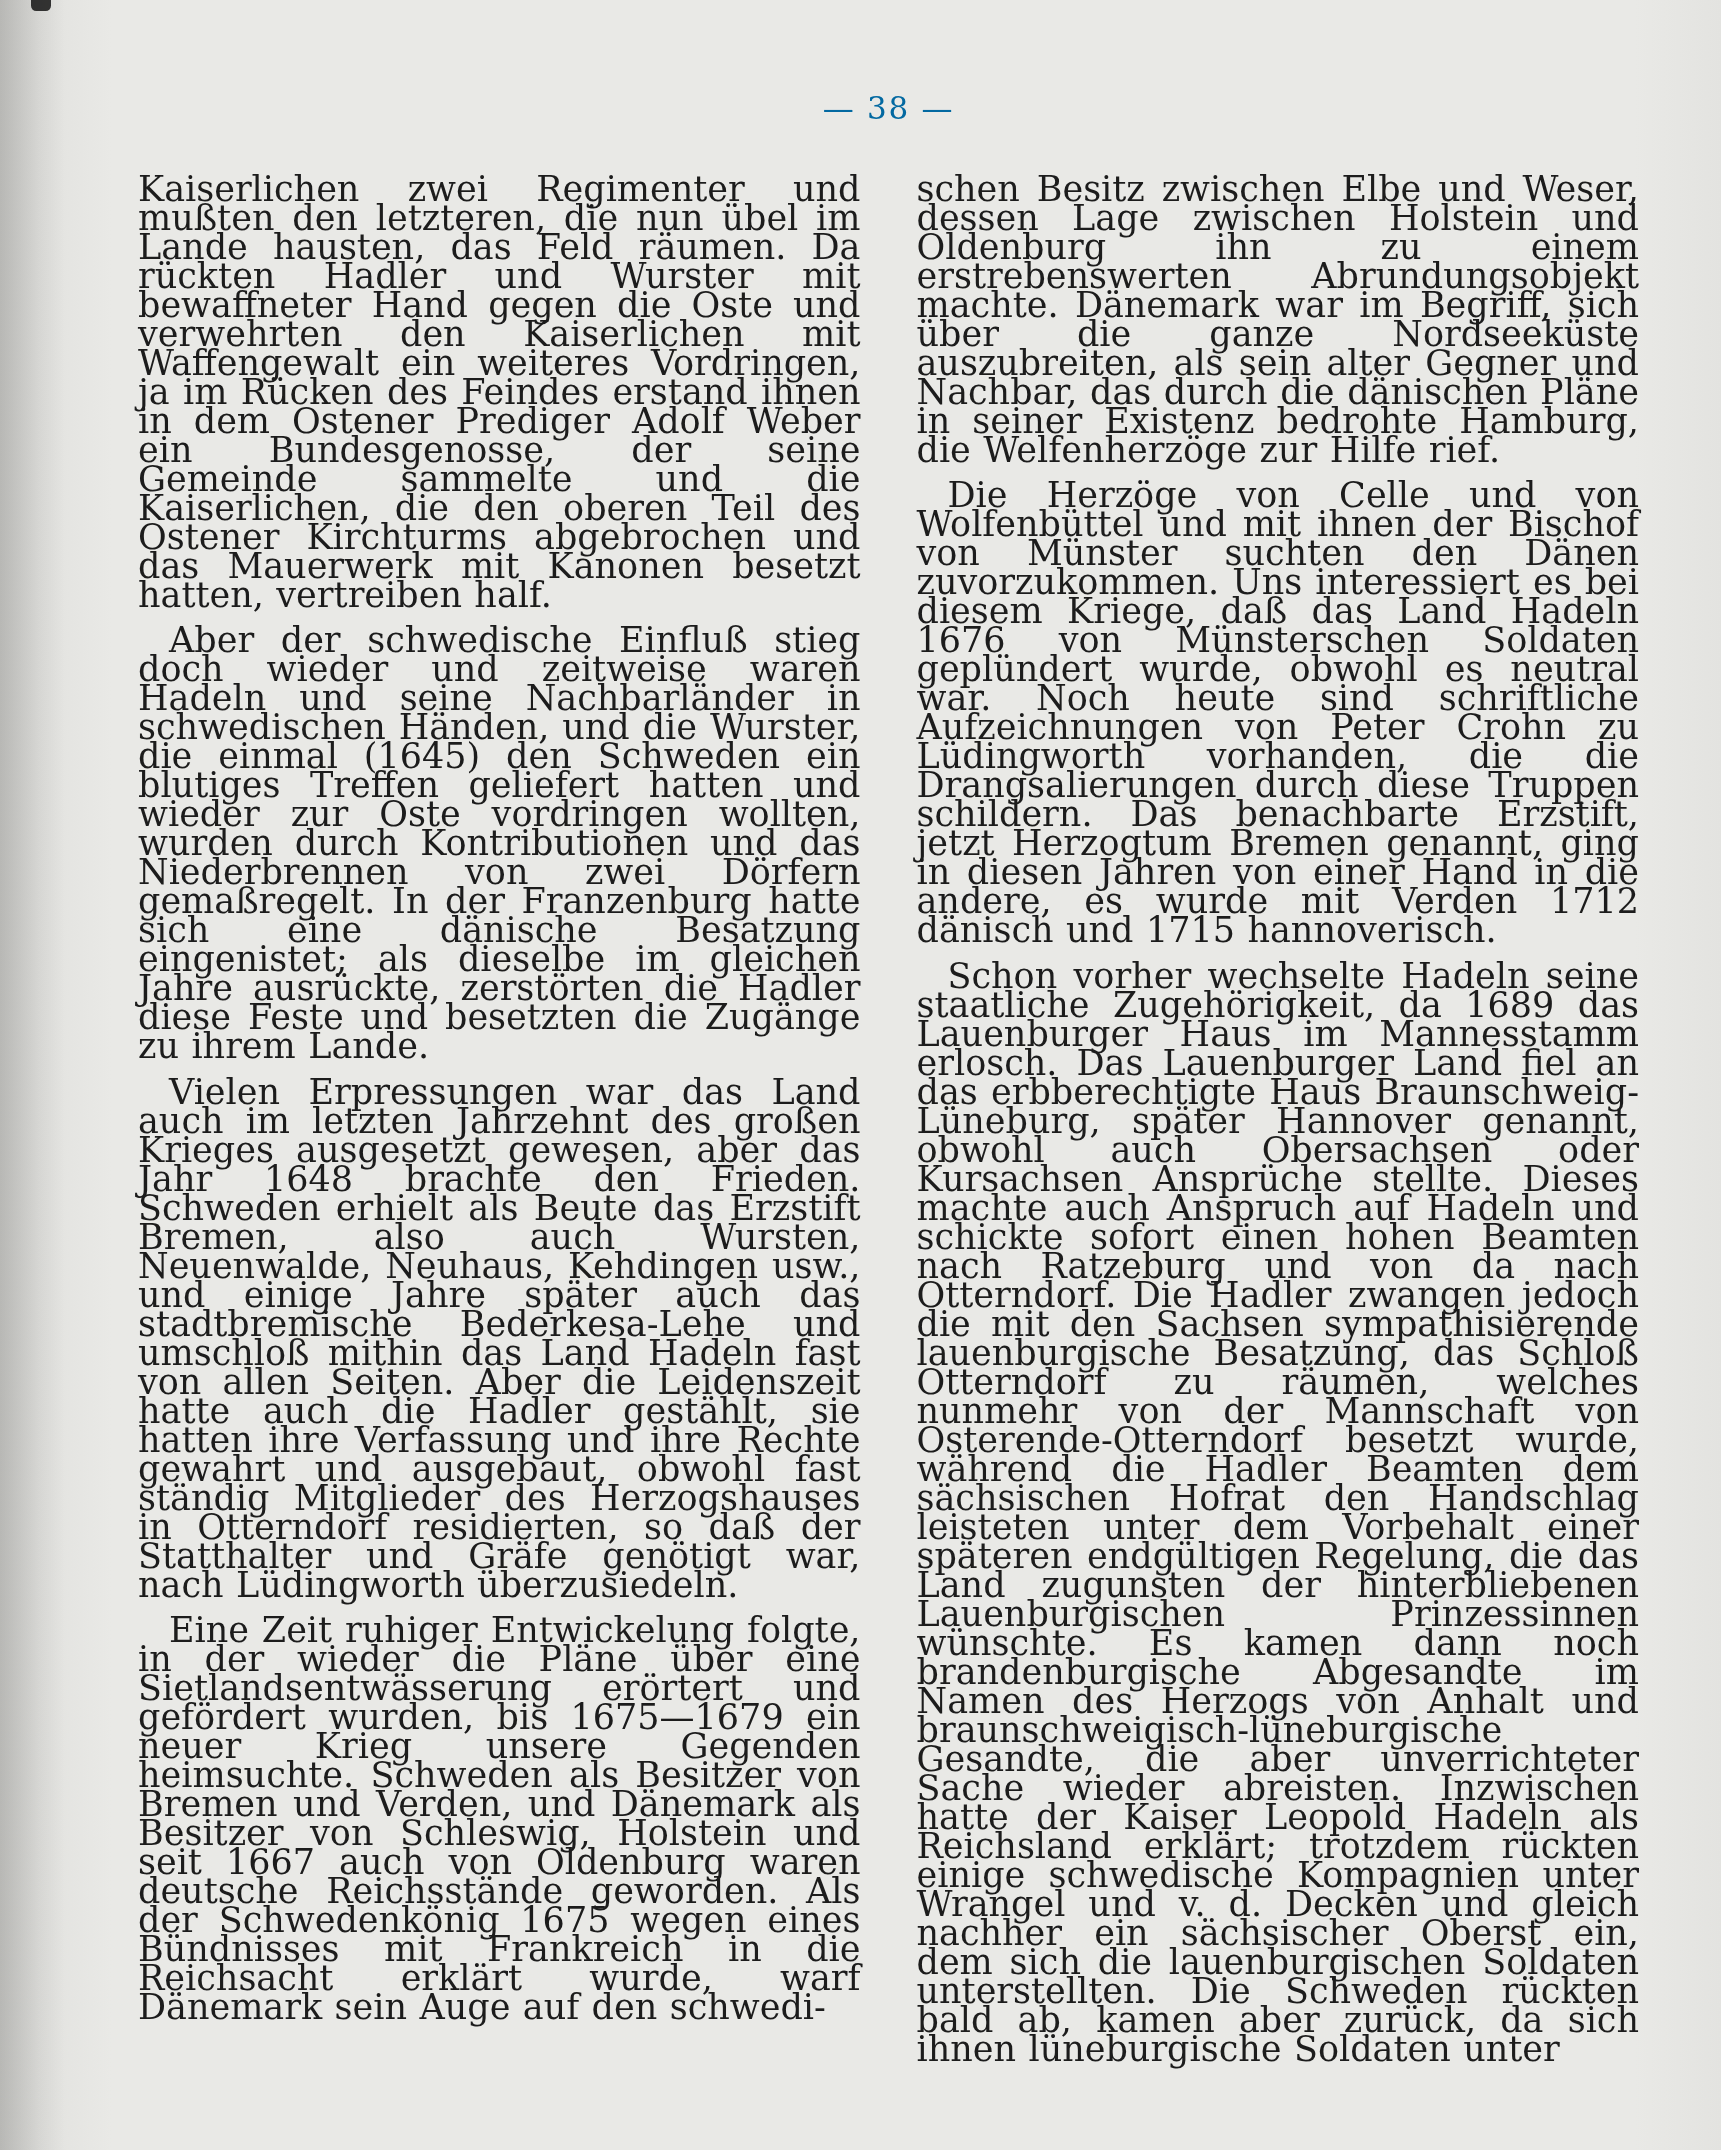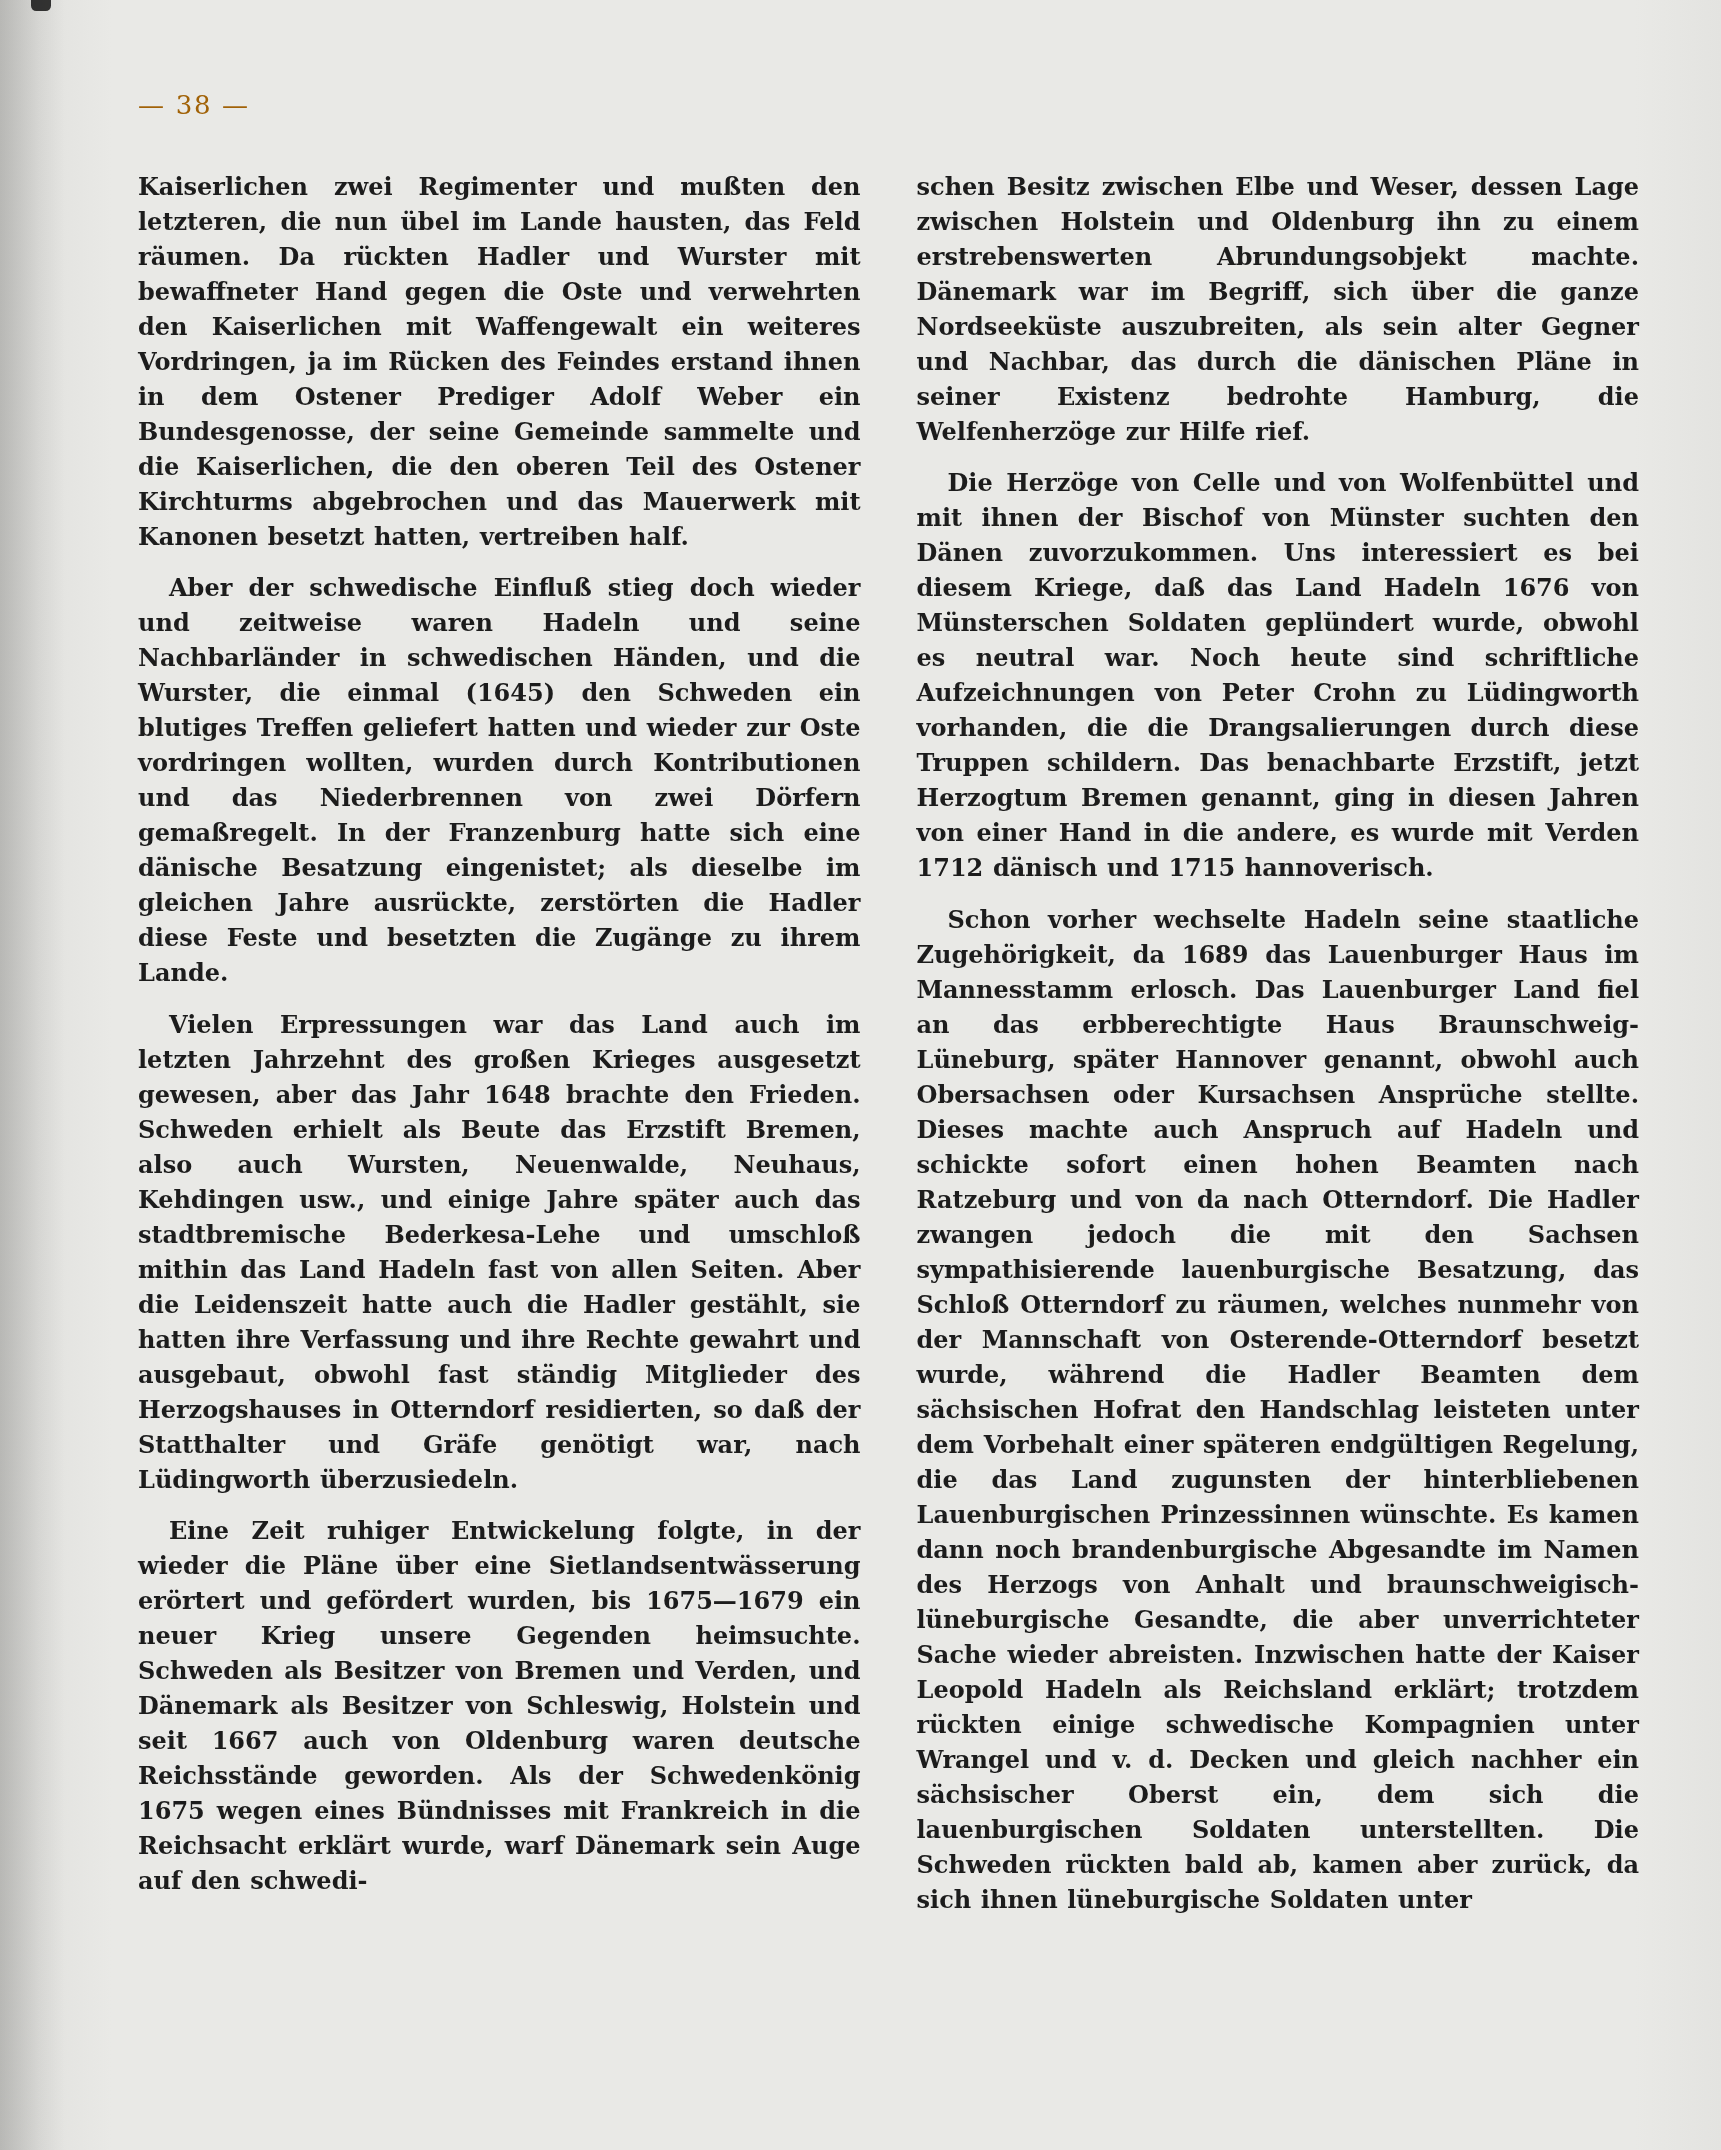--- a/index.html
+++ b/index.html
@@ -17,44 +17,43 @@
     font-family: "DejaVu Serif", "Liberation Serif", serif;
     color: #1c1c1c;
   }
   .page-inner {
     position: absolute;
     left: 138px;
     right: 82px;
     top: 90px;
   }
   .page-number {
-    text-align: left;
-    font-size: 26px;
+    text-align: center;
+    font-size: 31px;
     letter-spacing: 1.7px;
     margin-bottom: 49px;
-    color: #a16207;
+    color: #0369a1;
   }
   .text-block {
     display: flex;
     gap: 56px;
   }
   .column {
     flex: 1 1 0;
     min-width: 0;
   }
   .para {
     margin: 0 0 16.3px 0;
-    font-size: 24px;
-    line-height: 35px;
+    font-size: 35px;
+    line-height: 29px;
     text-align: justify;
     word-spacing: 1.3px;
     -webkit-hyphens: auto;
     hyphens: auto;
     text-rendering: optimizeLegibility;
-    font-weight: bold;
   }
   .para.indent {
     text-indent: 31px;
   }
   
   .artifact {
     position: absolute;
     background: #141414;
   }
   .corner-speck {

